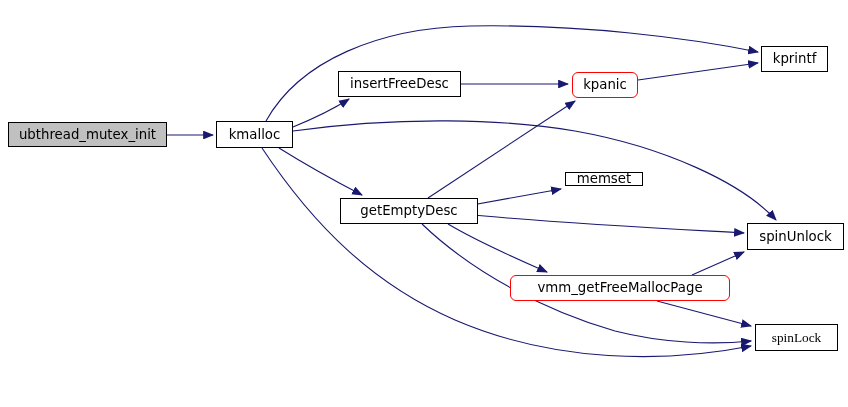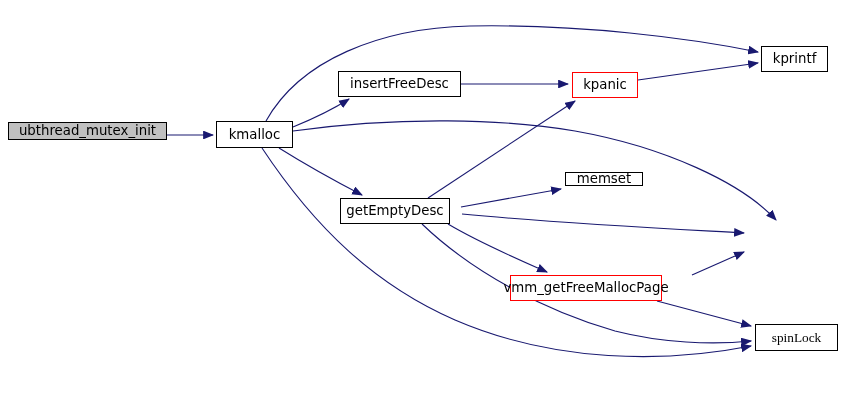--- a/index.html
+++ b/index.html
@@ -17,21 +17,21 @@
     position:absolute;box-sizing:border-box;
     border:1px solid var(--node-border,#000);
     background:var(--node-fill,#fff);
     color:var(--text,#000);
     font-size:13.3px;line-height:1;
     display:flex;align-items:center;justify-content:center;
     white-space:nowrap;
     cursor:pointer;
   }
   .node.root{background:var(--root-fill,#c0c0c0);}
-  .node.truncated{border-color:var(--truncated-border,#f00);}
+  .node.truncated{border-color:var(--truncated-border,#f00);border-radius:6px;}
 </style>
 </head>
 <body>
 
 <div class="graph">
 
   <svg class="edges" width="848" height="407" viewBox="0 0 848 407" xmlns="http://www.w3.org/2000/svg">
     <defs>
       <marker id="arrow" viewBox="0 0 10 8" refX="9" refY="4" markerWidth="10" markerHeight="8" orient="auto">
         <path d="M0,0 L10,4 L0,8 Z" style="fill:var(--edge,#191970)"></path>
@@ -47,32 +47,33 @@
     <path class="edge" marker-end="url(#arrow)" d="M 638,80 L 758,63"></path>
     <path class="edge" marker-end="url(#arrow)" d="M 428,198 L 575,101"></path>
     <path class="edge" marker-end="url(#arrow)" d="M 461,207 L 561,189"></path>
     <path class="edge" marker-end="url(#arrow)" d="M 462,214 C 555,223 655,228 744,233"></path>
     <path class="edge" marker-end="url(#arrow)" d="M 448,224 C 480,243 515,258 547,272"></path>
     <path class="edge" marker-end="url(#arrow)" d="M 422,224 C 472,272 545,311 615,331 C 662,343 712,345 751,341"></path>
     <path class="edge" marker-end="url(#arrow)" d="M 692,275 L 744,252"></path>
     <path class="edge" marker-end="url(#arrow)" d="M 657,301 L 751,326"></path>
   </svg>
 
-  <div class="node root" style="left:8px;top:122px;width:159px;height:18px;">ubthread_mutex_init</div>
+  <div class="node root" style="left:8px;top:122px;width:159px;height:25px;">ubthread_mutex_init</div>
 
   <div class="node" style="left:216px;top:121px;width:77px;height:27px;text-align:right;">kmalloc</div>
 
   <div class="node" style="left:338px;top:71px;width:123px;height:26px;">insertFreeDesc</div>
 
   <div class="node truncated" style="left:572px;top:72px;width:66px;height:26px;">kpanic</div>
 
   <div class="node" style="left:761px;top:46px;width:67px;height:26px;">kprintf</div>
 
   <div class="node" style="left:565px;top:172px;width:78px;height:14px;">memset</div>
 
-  <div class="node" style="left:340px;top:198px;width:110px;height:26px;">getEmptyDesc</div>
+  <div class="node" style="left:340px;top:198px;width:138px;height:26px;">getEmptyDesc</div>
 
+  <div class="node" style="left:747px;top:223px;width:97px;height:27px;">spinUnlock</div>
 
-  <div class="node truncated" style="left:510px;top:275px;width:152px;height:26px;text-align:center;">vmm_getFreeMallocPage</div>
+  <div class="node truncated" style="left:510px;top:275px;width:220px;height:26px;text-align:center;">vmm_getFreeMallocPage</div>
 
   <div class="node" style="left:755px;top:324px;width:83px;height:27px;font-family:Liberation Serif, serif;">spinLock</div>
 
 </div>
 
 </body></html>

